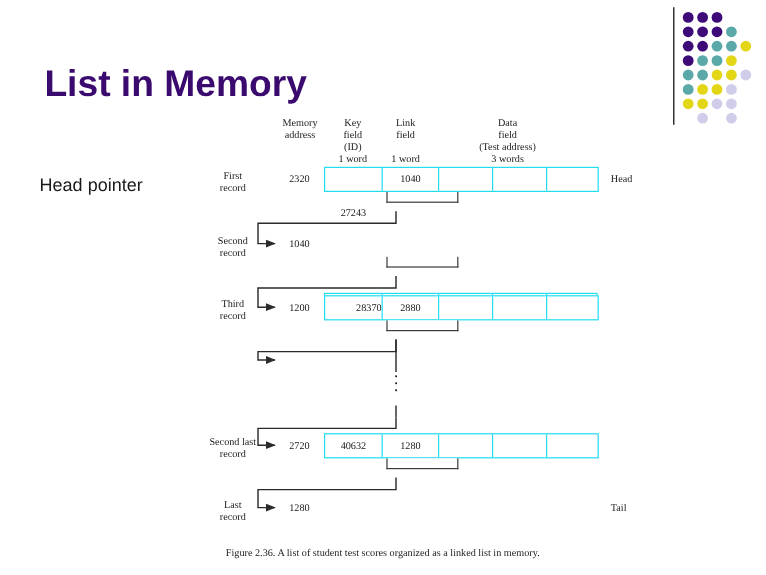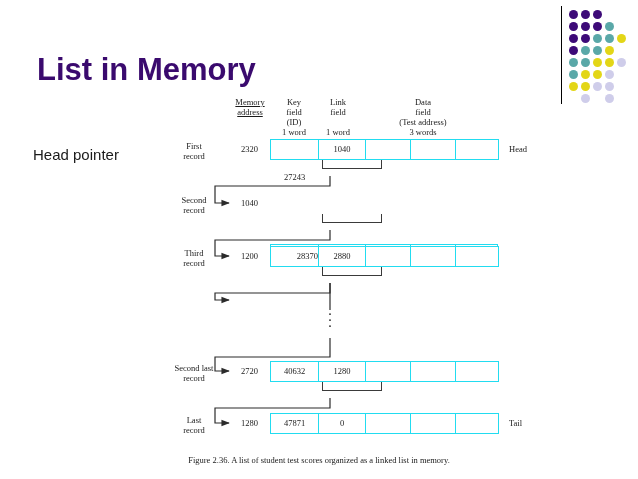--- a/index.html
+++ b/index.html
@@ -119,21 +119,21 @@
         <path d="M 330 283 L 330 310"></path>
         <path d="M 330 338 L 330 348"></path>
       </g>
     </svg>
 
     <div class="dots3" style="left:322px;top:308px;width:16px;">
       <span>.</span>
       <span>.</span>
       <span>.</span>
     </div>
-  <div class="hdr" style="left: 228px; top: 97px; width: 44px; text-decoration: underline;">
+  <div class="hdr" style="left: 228px; top: 97px; width: 44px;">
         <div>Memory</div>
         <div>address</div>
       </div>
       <div class="hdr" style="left: 272px; top: 97px; width: 44px;">
         <div>Key</div>
         <div>field</div>
         <div>(ID)</div>
         <div>1 word</div>
       </div>
       <div class="hdr" style="left: 316px; top: 97px; width: 44px;">
@@ -199,24 +199,17 @@
         <div class="cell div" style="left: 94px; width: 45px;"></div>
         <div class="cell div" style="left: 139px; width: 45px;"></div>
         <div class="cell div" style="left: 184px; width: 45px;"></div>
       </div>
       <div class="tab" style="left: 322px; top: 382px; width: 60px;"></div>
       <div class="rowlabel" style="left: 166px; top: 415px;">
         <div>Last</div>
         <div>record</div>
       </div>
       <div class="addr" style="left: 228px; top: 418px;">1280</div>
-      <div class="record" style="left: 270px; top: 413px; width: 229px;">
-        <div class="cell" style="left: 0px; width: 47px;">47871</div>
-        <div class="cell div" style="left: 47px; width: 47px;">0</div>
-        <div class="cell div" style="left: 94px; width: 45px;"></div>
-        <div class="cell div" style="left: 139px; width: 45px;"></div>
-        <div class="cell div" style="left: 184px; width: 45px;"></div>
-      </div>
       <div class="endlabel" style="left: 509px; top: 418px;">Tail</div>
     </div>
 
   <div id="caption">Figure 2.36.  A list of student test scores organized as a linked list in memory.</div>
 </div>
 
 </body></html>

